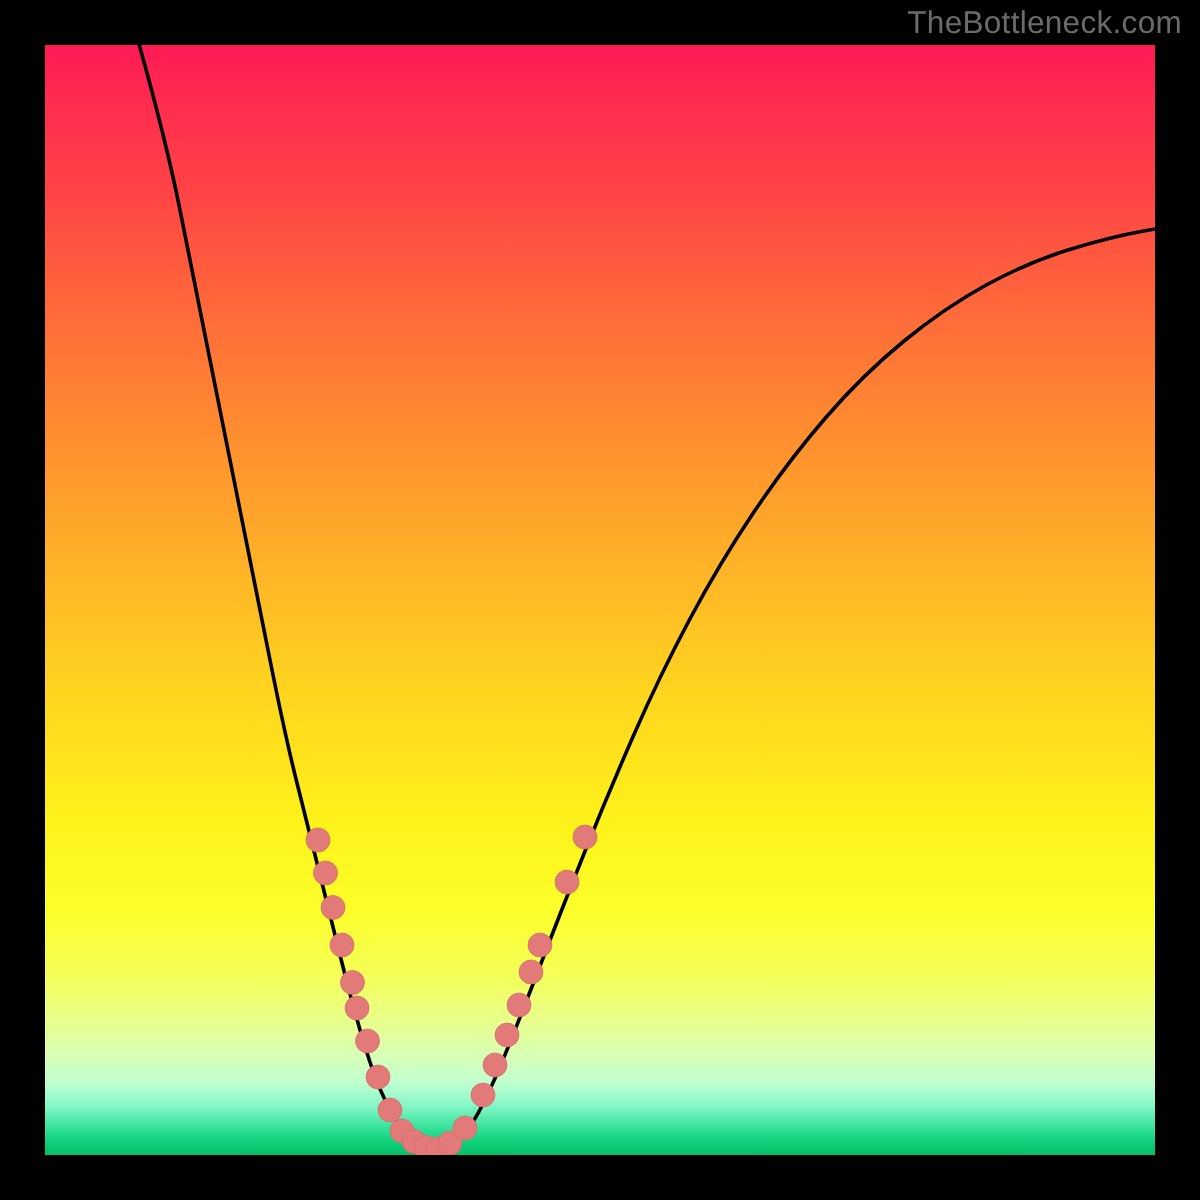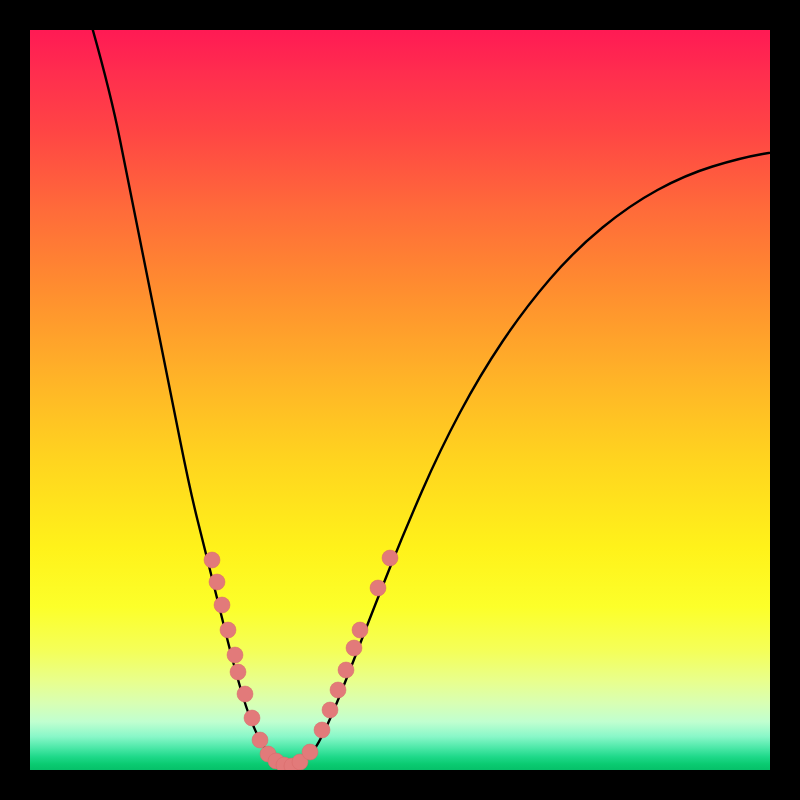--- a/index.html
+++ b/index.html
@@ -64,20 +64,21 @@
     position: absolute;
     inset: 0;
     width: 740px;
     height: 740px;
   }
 </style>
 </head>
 <body>
 
 <div class="frame">
+  <div class="watermark">TheBottleneck.com</div>
   <div class="plot-area">
     <div class="gradient"></div>
     <svg class="curve" viewBox="0 0 740 740" preserveAspectRatio="none">
       <path id="curve-path" fill="none" stroke-width="2.4" stroke-linecap="round" d="M 60 -10 Q 80 60 90 110 Q 100 160 110 210 Q 120 260 130 310 Q 140 360 150 410 Q 160 460 167.5 490 Q 175 520 182.5 550 Q 190 580 197.5 610 Q 205 640 212.5 665 Q 220 690 227.5 705 Q 235 720 241.5 727 Q 248 734 254 736 Q 260 738 266 736 Q 272 734 278.5 727 Q 285 720 292.5 705 Q 300 690 310 665 Q 320 640 332.5 607.5 Q 345 575 360 537.5 Q 375 500 392.5 460 Q 410 420 430 382.5 Q 450 345 472.5 311.5 Q 495 278 520 249 Q 545 220 572.5 197.5 Q 600 175 627.5 160 Q 655 145 682.5 136.5 Q 710 128 732.5 124 T 755 120" stroke="#000000"></path>
       <g id="markers">
           <circle cx="182" cy="530" r="8" fill="#e27a7a" stroke="#d86a6a" stroke-width="0.5"></circle>
           <circle cx="187" cy="552" r="8" fill="#e27a7a" stroke="#d86a6a" stroke-width="0.5"></circle>
           <circle cx="192" cy="575" r="8" fill="#e27a7a" stroke="#d86a6a" stroke-width="0.5"></circle>
           <circle cx="198" cy="600" r="8" fill="#e27a7a" stroke="#d86a6a" stroke-width="0.5"></circle>
           <circle cx="205" cy="625" r="8" fill="#e27a7a" stroke="#d86a6a" stroke-width="0.5"></circle>

